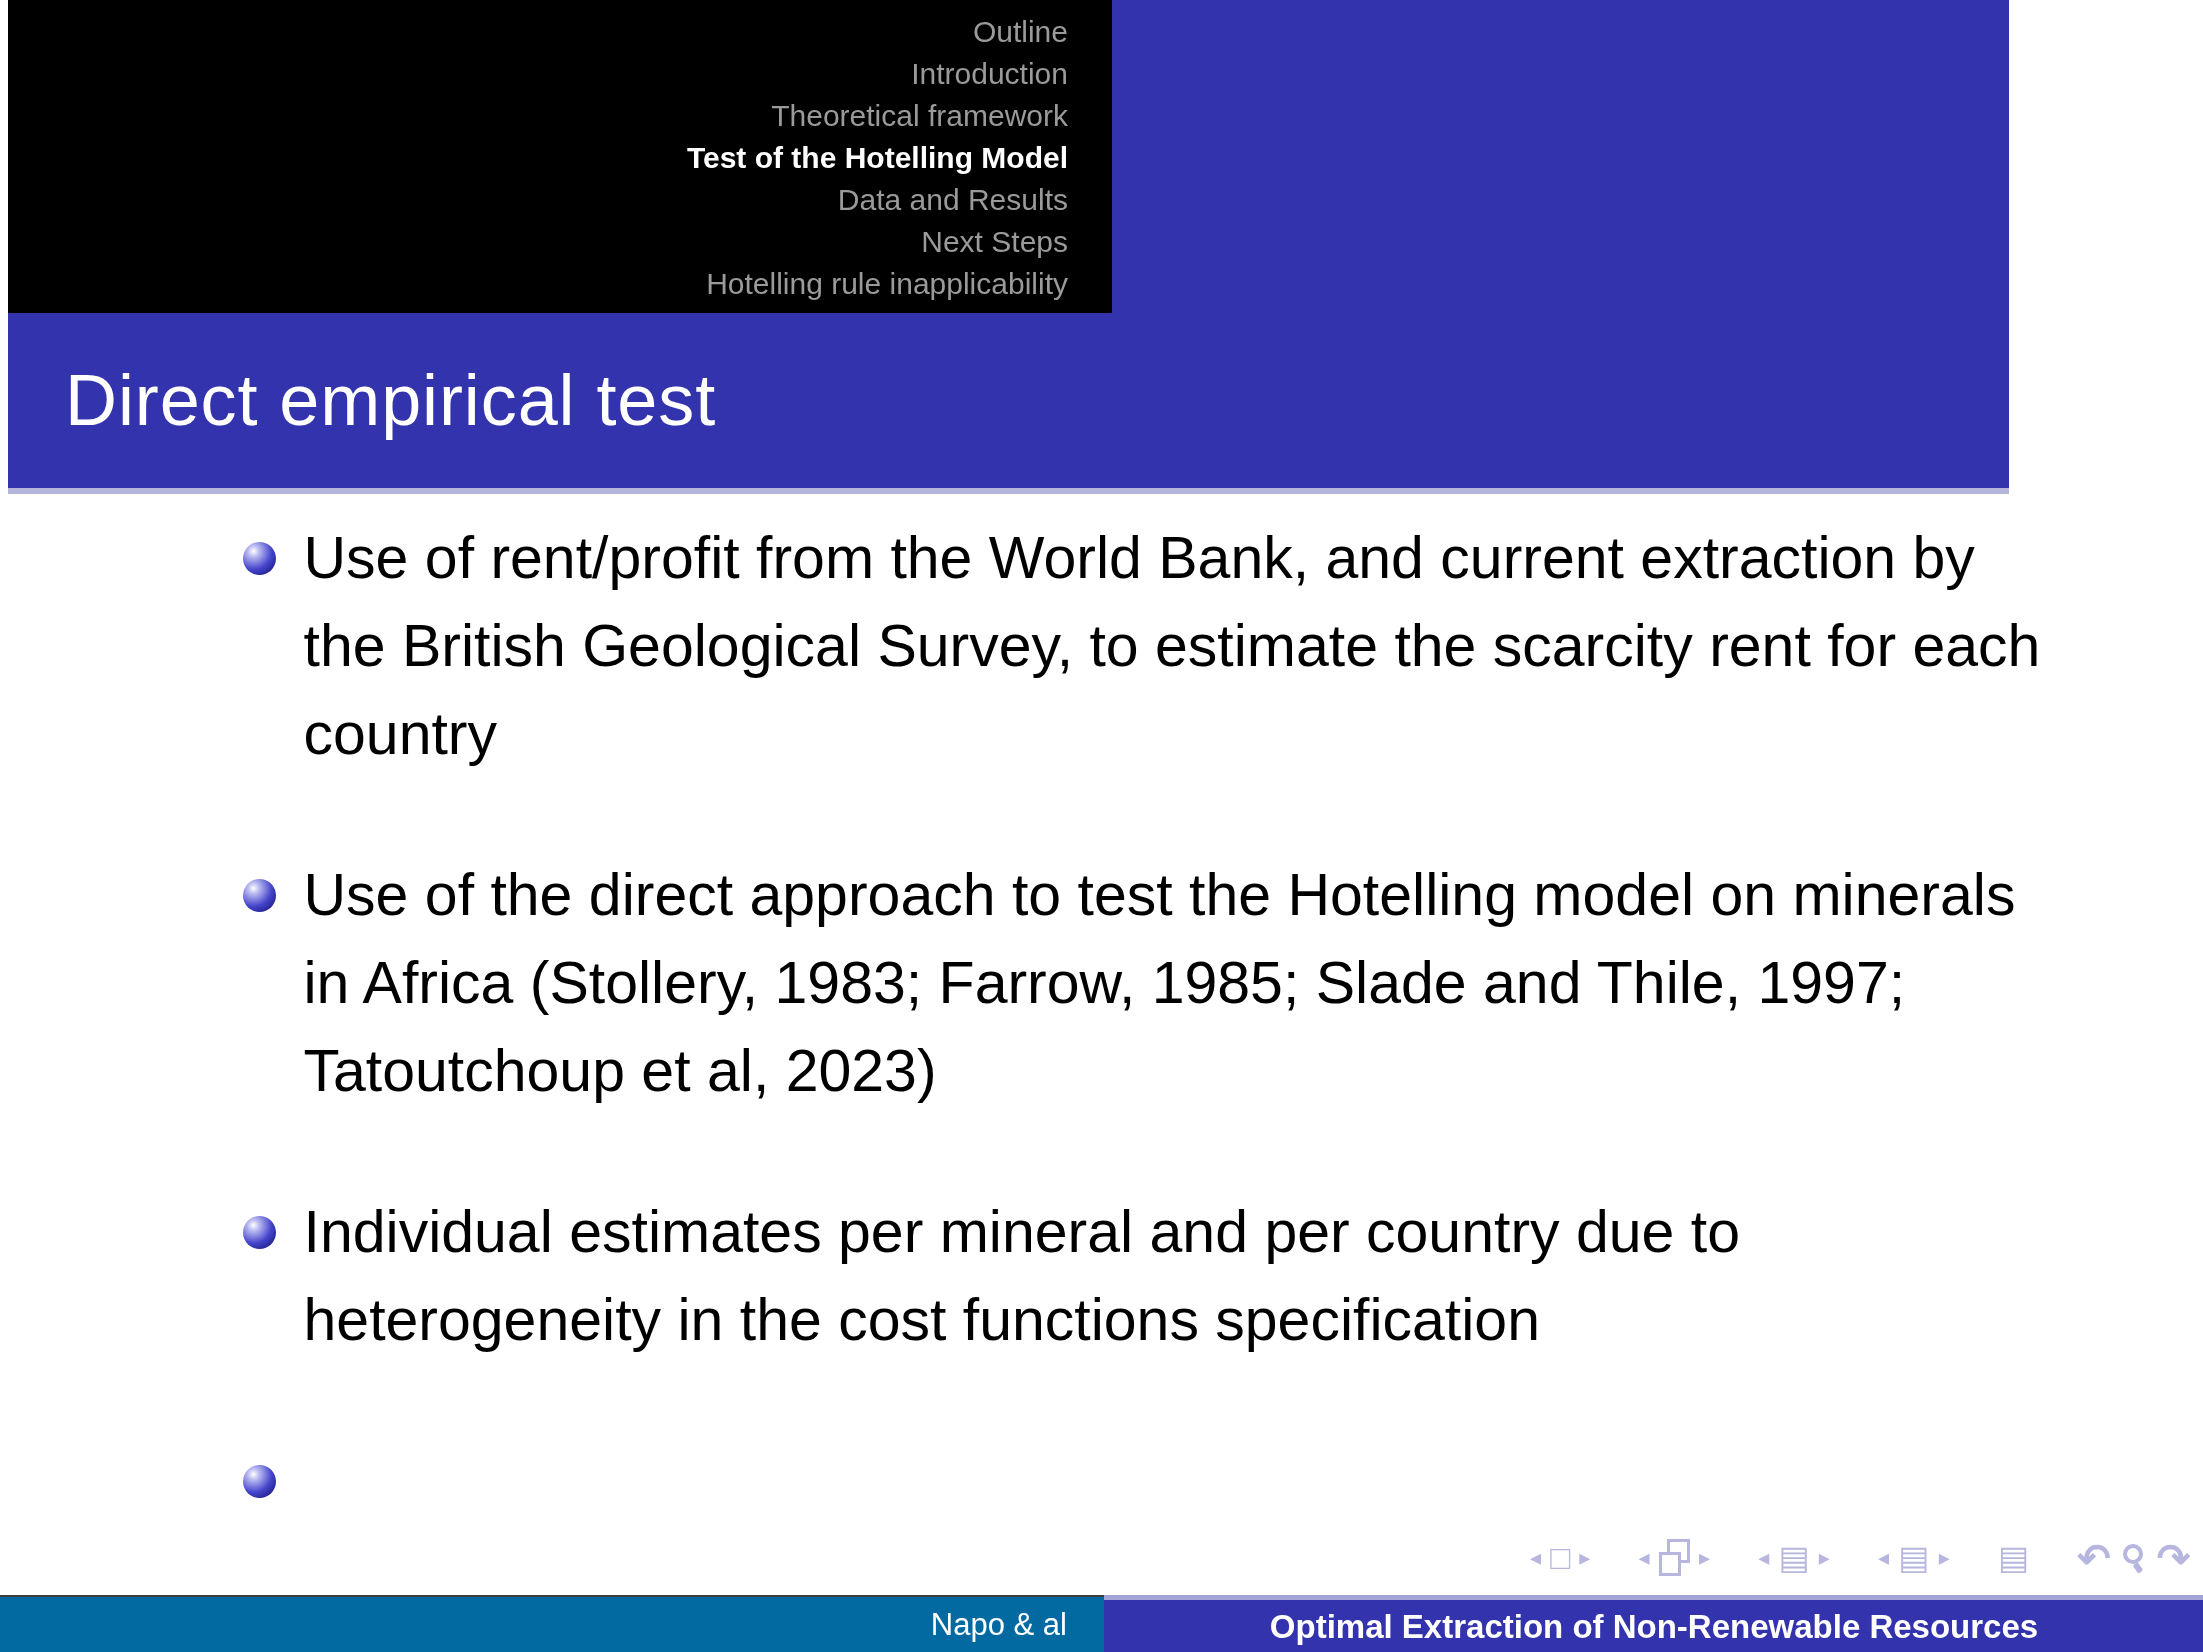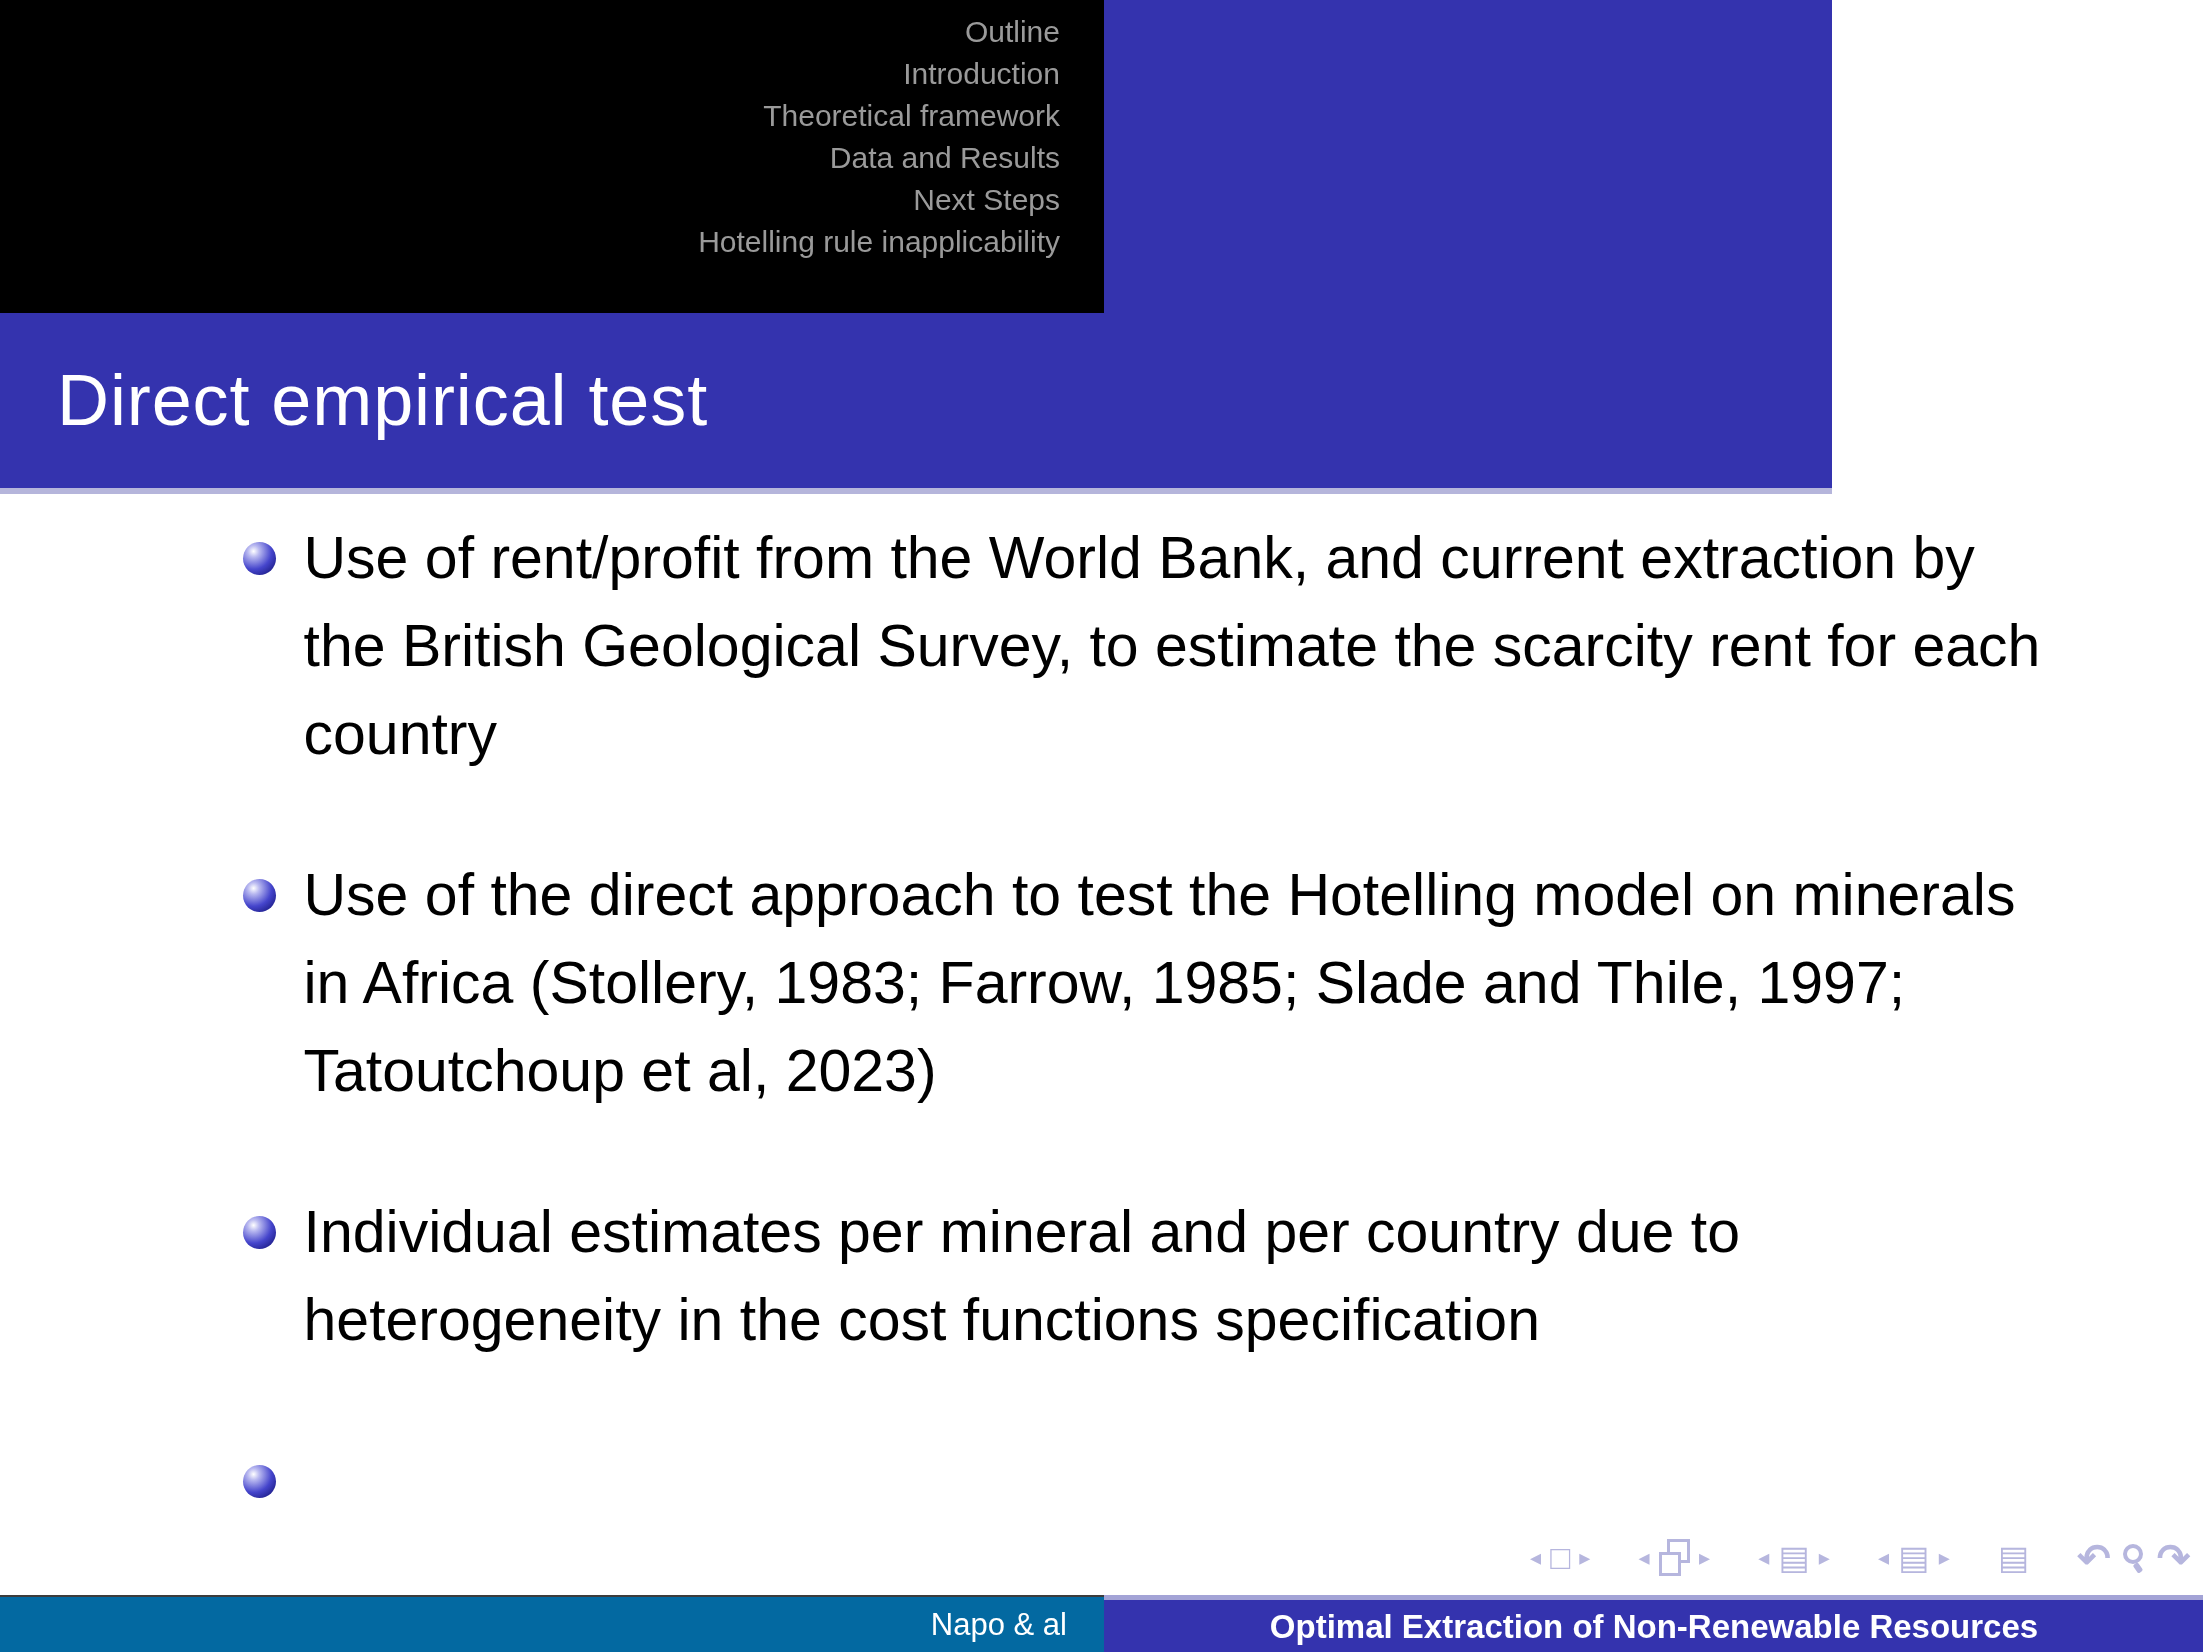--- a/index.html
+++ b/index.html
@@ -10,21 +10,21 @@
     background:#ffffff;
     font-family:"Liberation Sans",sans-serif;
     --blue:#3433ae;
     --sep:#b5b5db;
     --navsym:#b6b6de;
     --inactive:#9a9a9a;
   }
 
   
   .header{
-    position:absolute;left:0;top:0;width:1832px;height:488px;
+    position:absolute;left:8px;top:0;width:2001px;height:488px;
     background:var(--blue);
     border-bottom:6.4px solid var(--sep);
   }
   .outline-box{
     position:absolute;left:0;top:0;
     width:1104px;height:313px;
     background:#000000;
     box-sizing:border-box;
     padding:11px 44px 0 0;
     text-align:right;
@@ -124,20 +124,21 @@
 </head>
 <body>
 
 <div class="slide" style="--blue: #3433ae; --sep: #b5b5db; --navsym: #b6b6de; --inactive: #9a9a9a;">
 
   <div class="header">
     <div class="outline-box">
         <div class="outline-item">Outline</div>
         <div class="outline-item">Introduction</div>
         <div class="outline-item">Theoretical framework</div>
+        <div class="outline-item active">Test of the Hotelling Model</div>
         <div class="outline-item">Data and Results</div>
         <div class="outline-item">Next Steps</div>
         <div class="outline-item">Hotelling rule inapplicability</div>
       </div>
     <h1 class="frame-title">Direct empirical test</h1>
   </div>
 
   <div class="content">
     <ul class="bullets">
         <li>

